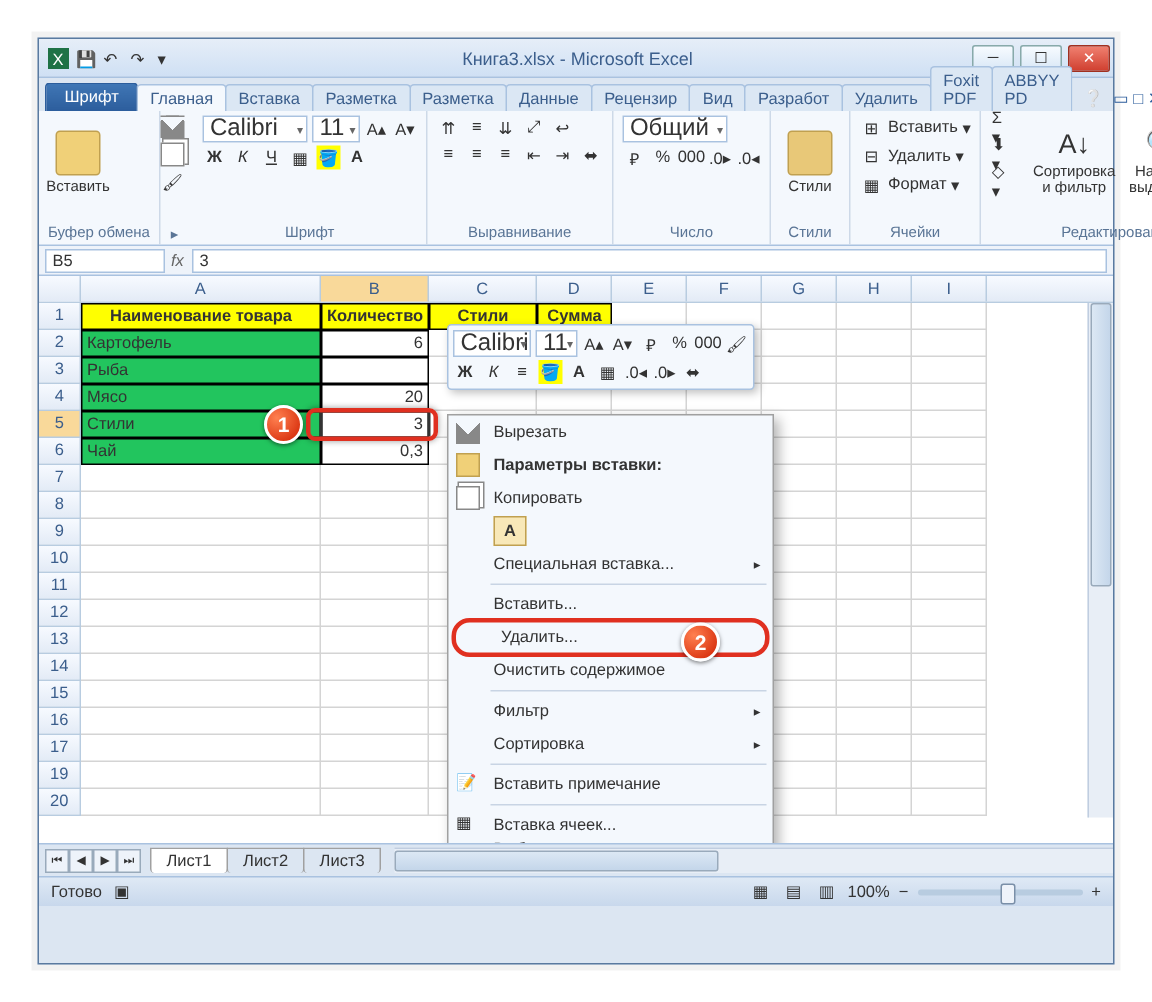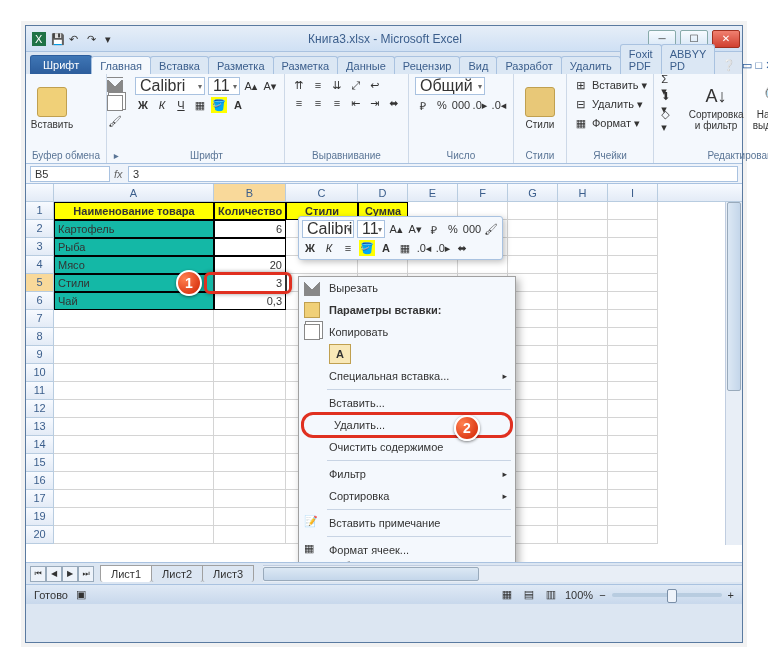--- a/index.html
+++ b/index.html
@@ -36,21 +36,21 @@
 .cols{display:flex;height:18px;background:linear-gradient(#f7faff,#e3ebf6);border-bottom:1px solid #b8cce0}
 .colh{border-right:1px solid #b8cce0;text-align:center;font-size:11px;color:#3b5e8c;line-height:18px}
 .colh.sel{background:#f9d99a}
 .corner{width:28px;border-right:1px solid #b8cce0;background:linear-gradient(#f7faff,#e3ebf6)}
 .rows{display:flex;flex-direction:column}
 .row{display:flex;height:18px}
 .rowh{width:28px;background:linear-gradient(#f7faff,#e3ebf6);border-right:1px solid #b8cce0;border-bottom:1px solid #b8cce0;text-align:center;font-size:11px;color:#3b5e8c;line-height:17px}
 .rowh.sel{background:#f9d99a}
 .cell{border-right:1px solid #d4d4d4;border-bottom:1px solid #d4d4d4;padding:0 3px;font-size:11px;line-height:17px;overflow:hidden;white-space:nowrap}
 .hdr{background:#ffff00;font-weight:bold;border:1px solid #000;text-align:center}
-.green{background:#14b8a6;border:1px solid #000}
+.green{background:#22c55e;border:1px solid #000}
 .bord{border:1px solid #000}
 .tr{text-align:right}
 .selcell{outline:2px solid #333;outline-offset:-1px}
 .callout1{position:absolute;border:3px solid #e03020;border-radius:6px;box-shadow:0 0 4px rgba(0,0,0,.4);pointer-events:none}
 .badge{position:absolute;width:26px;height:26px;border-radius:50%;background:radial-gradient(circle at 30% 30%,#ff8050,#d02000);color:#fff;font-weight:bold;display:flex;align-items:center;justify-content:center;font-size:14px;border:2px solid #fff;box-shadow:0 1px 3px rgba(0,0,0,.5)}
 .minitb{position:absolute;background:#f4f8fd;border:1px solid #a9c2e0;border-radius:3px;box-shadow:2px 2px 6px rgba(0,0,0,.25);padding:3px;display:flex;flex-direction:column;gap:2px}
 .minitb .r{display:flex;gap:3px;align-items:center}
 .ctx{position:absolute;background:#f4f8fd;border:1px solid #a0a0a0;box-shadow:3px 3px 8px rgba(0,0,0,.3);width:218px}
 .ctx .item{display:flex;align-items:center;height:22px;padding:0 8px 0 30px;position:relative;font-size:11px}
 .ctx .item .ci{position:absolute;left:5px;width:16px;height:16px}
@@ -556,21 +556,21 @@
           <span>Сортировка</span>
         </div>
       <div class="sep"></div>
       <div class="item">
           <span class="ci">📝</span>
           <span>Вставить примечание</span>
         </div>
       <div class="sep"></div>
       <div class="item">
           <span class="ci">▦</span>
-          <span>Формат ячеек...</span>
+          <span>Вставка ячеек...</span>
         </div>
       <div class="item">
           <span>Выбрать из раскрывающегося списка...</span>
         </div>
 
     </div>
   </div>
 
   <div class="sheettabs">
     <div class="nav">

